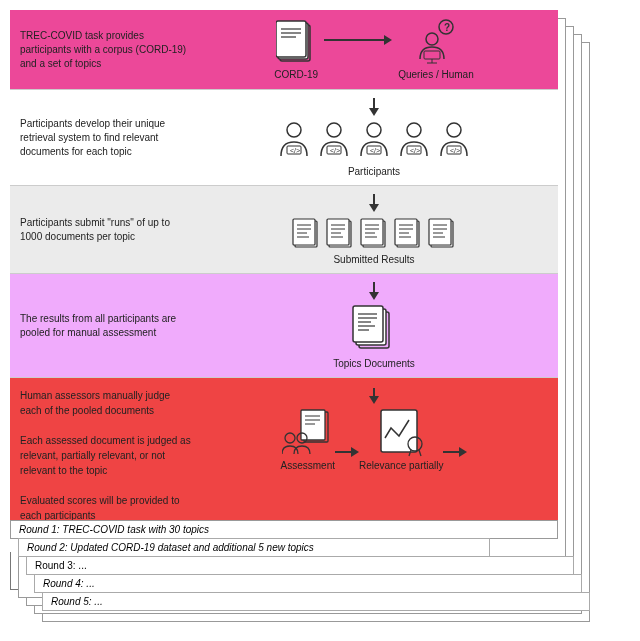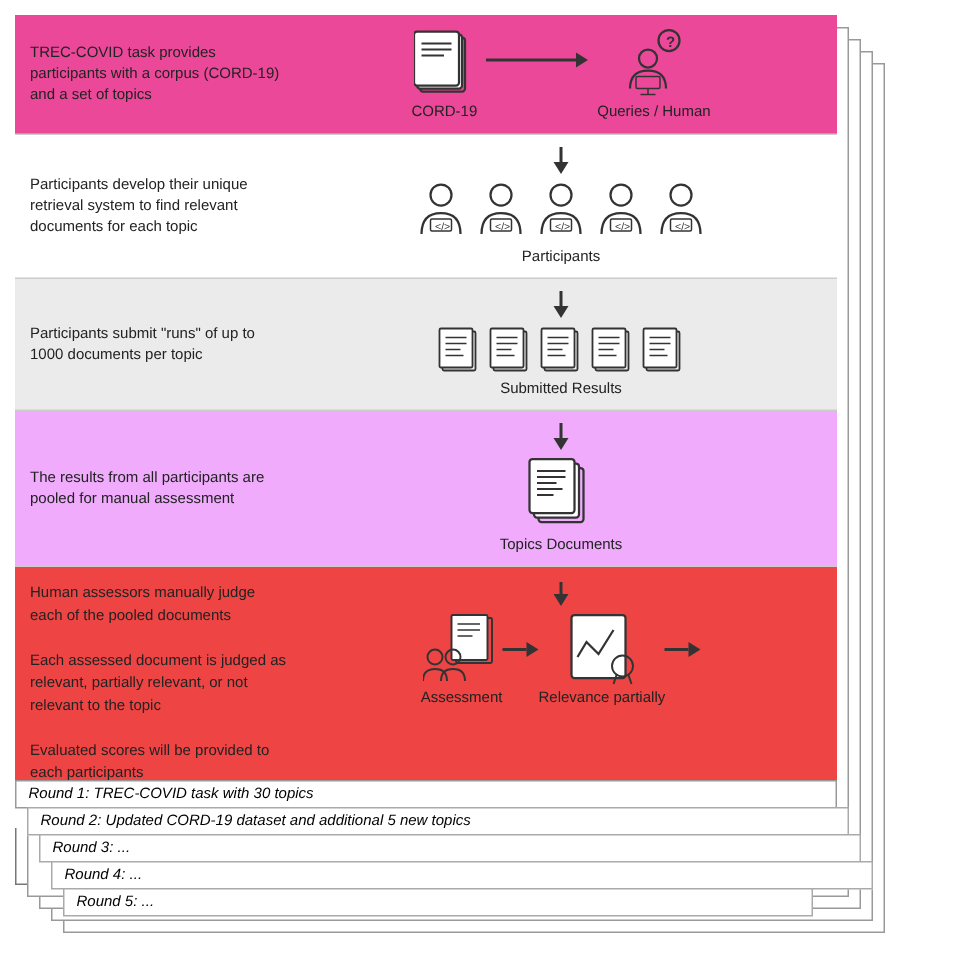--- a/index.html
+++ b/index.html
@@ -119,30 +119,30 @@
 
   <div class="card-layer card-layer-5"></div>
   <div class="card-layer card-layer-4"></div>
   <div class="card-layer card-layer-3"></div>
   <div class="card-layer card-layer-2"></div>
 
   <div style="position:absolute; top:510px; left:0; z-index:50;">
     <div style="position:relative; margin-left:0px; border:1px solid #999; background:#fff; padding:3px 8px; font-size:10px; font-style:italic; width:548px;">
       <span>Round 1: TREC-COVID task with 30 topics</span>
     </div>
-    <div style="position:relative; margin-left:8px; border:1px solid #aaa; background:#fff; padding:3px 8px; font-size:10px; font-style:italic; width:548px; margin-top:-1px;">
+    <div style="position:relative; margin-left:8px; border:1px solid #aaa; background:#fff; padding:3px 8px; font-size:10px; font-style:italic; width:472px; margin-top:-1px;">
       <span>Round 2: Updated CORD-19 dataset and additional 5 new topics</span>
     </div>
-    <div style="position:relative; margin-left:16px; border:1px solid #aaa; background:#fff; padding:3px 8px; font-size:10px; font-style:italic; width:548px; margin-top:-1px;">
+    <div style="position:relative; margin-left:16px; border:1px solid #aaa; background:#fff; padding:3px 8px; font-size:10px; width:548px; margin-top:-1px;">
       <span>Round 3: ...</span>
     </div>
     <div style="position:relative; margin-left:24px; border:1px solid #aaa; background:#fff; padding:3px 8px; font-size:10px; font-style:italic; width:548px; margin-top:-1px;">
       <span>Round 4: ...</span>
     </div>
-    <div style="position:relative; margin-left:32px; border:1px solid #aaa; background:#fff; padding:3px 8px; font-size:10px; font-style:italic; width:500px; margin-top:-1px;">
+    <div style="position:relative; margin-left:32px; border:1px solid #aaa; background:#fff; padding:3px 8px; font-size:10px; font-style:italic; width:548px; margin-top:-1px;">
       <span>Round 5: ...</span>
     </div>
   </div>
 
   <div class="card-main">
     <div class="main-content">
 
       <div class="section" style="background:#ec4899; min-height:80px;">
         <div class="section-text">TREC-COVID task provides participants with a corpus (CORD-19) and a set of topics</div>
         <div class="section-icons">
@@ -316,21 +316,21 @@
           <span>Each assessed document is judged as relevant, partially relevant, or not relevant to the topic</span><br><br>
           <span>Evaluated scores will be provided to each participants</span>
         </div>
         <div class="section-5-icons">
 
           <div style="display:flex; flex-direction:column; align-items:center;">
             <div style="margin-bottom:4px; align-self:center;">
               <div style="width:2px; height:8px; background:#333; margin:0 auto;"></div>
               <div class="arrow-down" style="margin:0 auto;"></div>
             </div>
-            <div style="display:flex; align-items:center; gap:0;">
+            <div style="display:flex; align-items:flex-end; gap:0;">
 
               <div class="icon-group">
                 <svg width="52" height="50" viewBox="0 0 52 50">
 
                   <rect x="22" y="4" width="24" height="30" rx="1" fill="none" stroke="#333" stroke-width="1.3"></rect>
                   <rect x="19" y="2" width="24" height="30" rx="1" fill="#fff" stroke="#333" stroke-width="1.3"></rect>
                   <line x1="23" y1="8" x2="38" y2="8" stroke="#333" stroke-width="1"></line>
                   <line x1="23" y1="12" x2="38" y2="12" stroke="#333" stroke-width="1"></line>
                   <line x1="23" y1="16" x2="33" y2="16" stroke="#333" stroke-width="1"></line>
 

